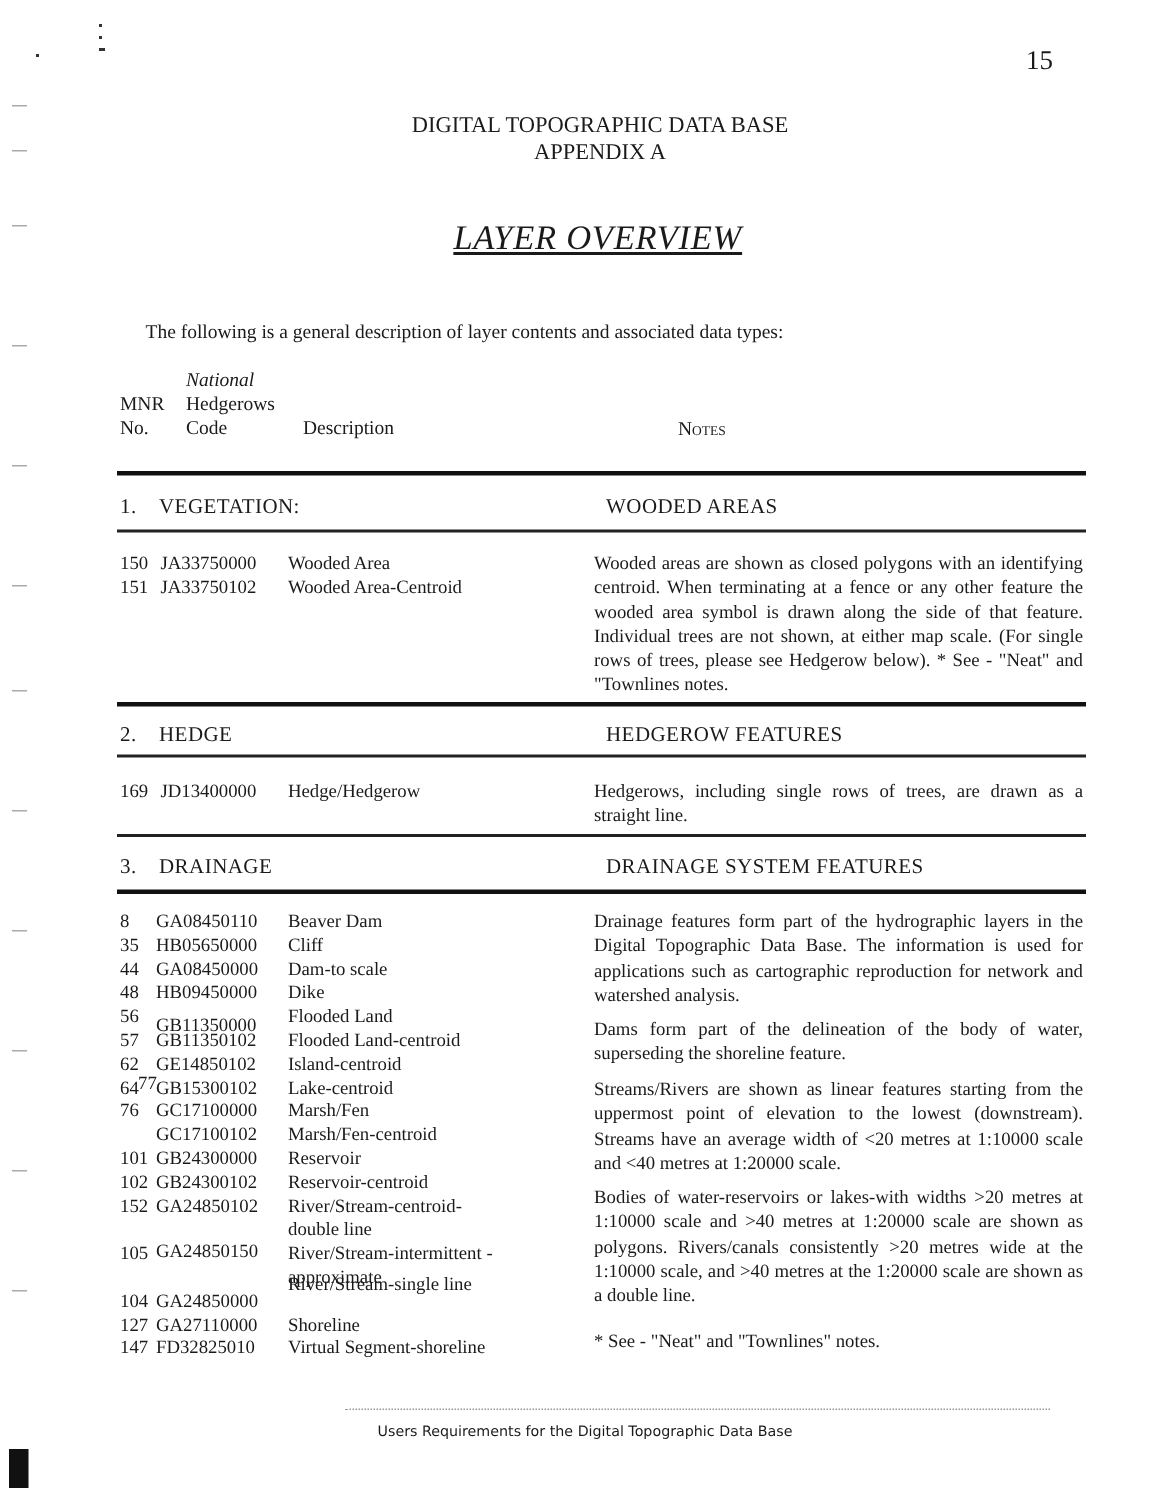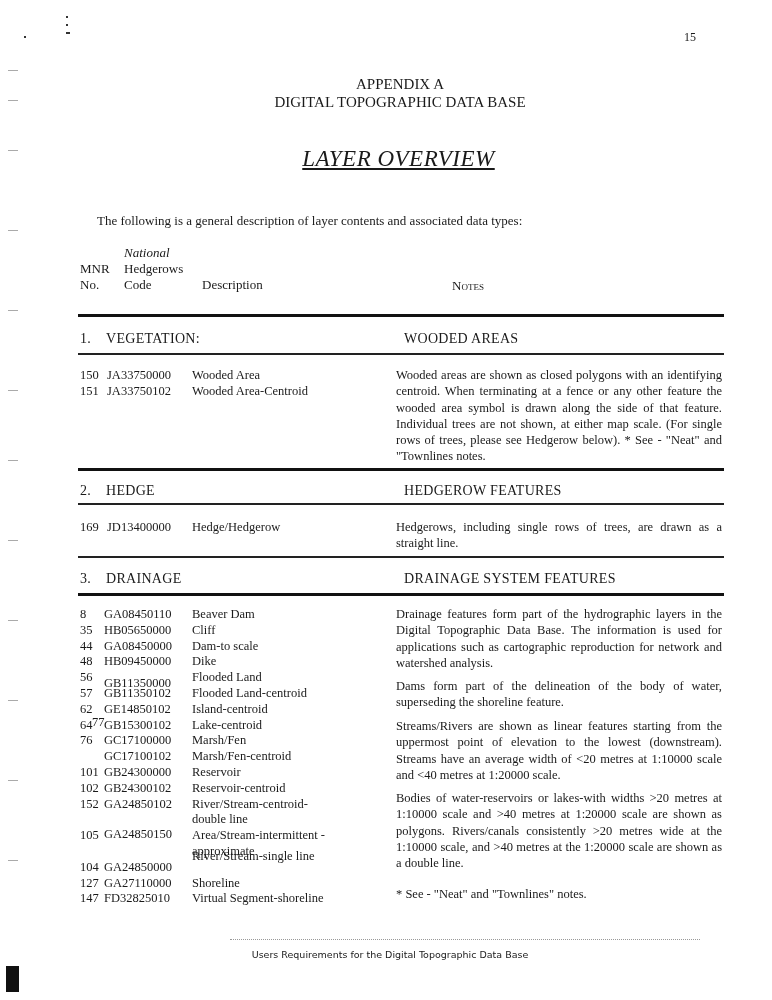--- a/index.html
+++ b/index.html
@@ -1,21 +1,21 @@
 <!DOCTYPE html>
 <html><head>
 <meta charset="utf-8">
 <style>
   html, body { margin: 0; padding: 0; background: #ffffff; }
   body {
     width: 772px; height: 1000px; position: relative; overflow: hidden;
     font-family: "Liberation Serif", "DejaVu Serif", serif; color: #1a1a1a;
   }
   .abs { position: absolute; }
-  .page-number { left: 684px; top: 30px; font-size: 12px; }
+  .page-number { left: 684px; top: 30px; font-size: 18px; }
   .appendix { left: 0; width: 772px; top: 75px; text-align: center; font-size: 15px; line-height: 18px; padding-left: 28px; box-sizing: border-box; }
   .layer-title { left: 0; width: 772px; top: 146px; text-align: center; font-size: 23px; font-style: italic; text-decoration: underline; padding-left: 25px; box-sizing: border-box; letter-spacing: 0.5px; }
   .intro { left: 97px; top: 213px; font-size: 13px; }
   .col-head { font-size: 13px; line-height: 16px; }
   .hdr-national { left: 124px; top: 245px; font-style: italic; }
   .hdr-mnr { left: 80px; top: 261px; }
   .hdr-standards { left: 124px; top: 261px; }
   .hdr-no { left: 80px; top: 277px; }
   .hdr-code { left: 124px; top: 277px; }
   .hdr-desc { left: 202px; top: 277px; }
@@ -54,22 +54,22 @@
 <div class="abs side-tick" style="top:390px;"></div>
 <div class="abs side-tick" style="top:460px;"></div>
 <div class="abs side-tick" style="top:540px;"></div>
 <div class="abs side-tick" style="top:620px;"></div>
 <div class="abs side-tick" style="top:700px;"></div>
 <div class="abs side-tick" style="top:780px;"></div>
 <div class="abs side-tick" style="top:860px;"></div>
 
 <div class="abs page-number">15</div>
 <div class="abs appendix">
+  <div>DIGITAL TOPOGRAPHIC DATA BASE</div>
   <div>APPENDIX A</div>
-  <div>DIGITAL TOPOGRAPHIC DATA BASE</div>
 </div>
 <div class="abs layer-title">LAYER OVERVIEW</div>
 <div class="abs intro">The following is a general description of layer contents and associated data types:</div>
 
 <div class="abs col-head hdr-national">National</div>
 <div class="abs col-head hdr-mnr">MNR</div>
 <div class="abs col-head hdr-standards">Hedgerows</div>
 <div class="abs col-head hdr-no">No.</div>
 <div class="abs col-head hdr-code">Code</div>
 <div class="abs col-head hdr-desc">Description</div>
@@ -144,21 +144,21 @@
     <div class="abs row c-desc" style="top: 764px;">Reservoir</div>
     <div class="abs row c-no" style="top: 779.8px;">102</div>
     <div class="abs row c-code-d" style="top: 779.8px;">GB24300102</div>
     <div class="abs row c-desc" style="top: 779.8px;">Reservoir-centroid</div>
     <div class="abs row c-no" style="top: 795.6px;">152</div>
     <div class="abs row c-code-d" style="top: 795.6px;">GA24850102</div>
     <div class="abs row c-desc" style="top: 795.6px;">River/Stream-centroid-</div>
     <div class="abs row c-desc" style="top: 811.4px;">double line</div>
     <div class="abs row c-no" style="top: 827.2px;">105</div>
     <div class="abs row c-code-d" style="top: 826px;">GA24850150</div>
-    <div class="abs row c-desc" style="top: 827.2px;">Area/Stream-intermittent -</div>
+    <div class="abs row c-desc" style="top: 827.2px;">River/Stream-intermittent -</div>
     <div class="abs row c-desc" style="top: 843px;">approximate</div>
     <div class="abs row c-no" style="top: 858.8px;">104</div>
     <div class="abs row c-code-d" style="top: 858.8px;">GA24850000</div>
     <div class="abs row c-desc" style="top: 848px;">River/Stream-single line</div>
     <div class="abs row c-no" style="top: 874.6px;">127</div>
     <div class="abs row c-code-d" style="top: 874.6px;">GA27110000</div>
     <div class="abs row c-desc" style="top: 874.6px;">Shoreline</div>
     <div class="abs row c-no" style="top: 890.4px;">147</div>
     <div class="abs row c-code-d" style="top: 890.4px;">FD32825010</div>
     <div class="abs row c-desc" style="top: 890.4px;">Virtual Segment-shoreline</div>

